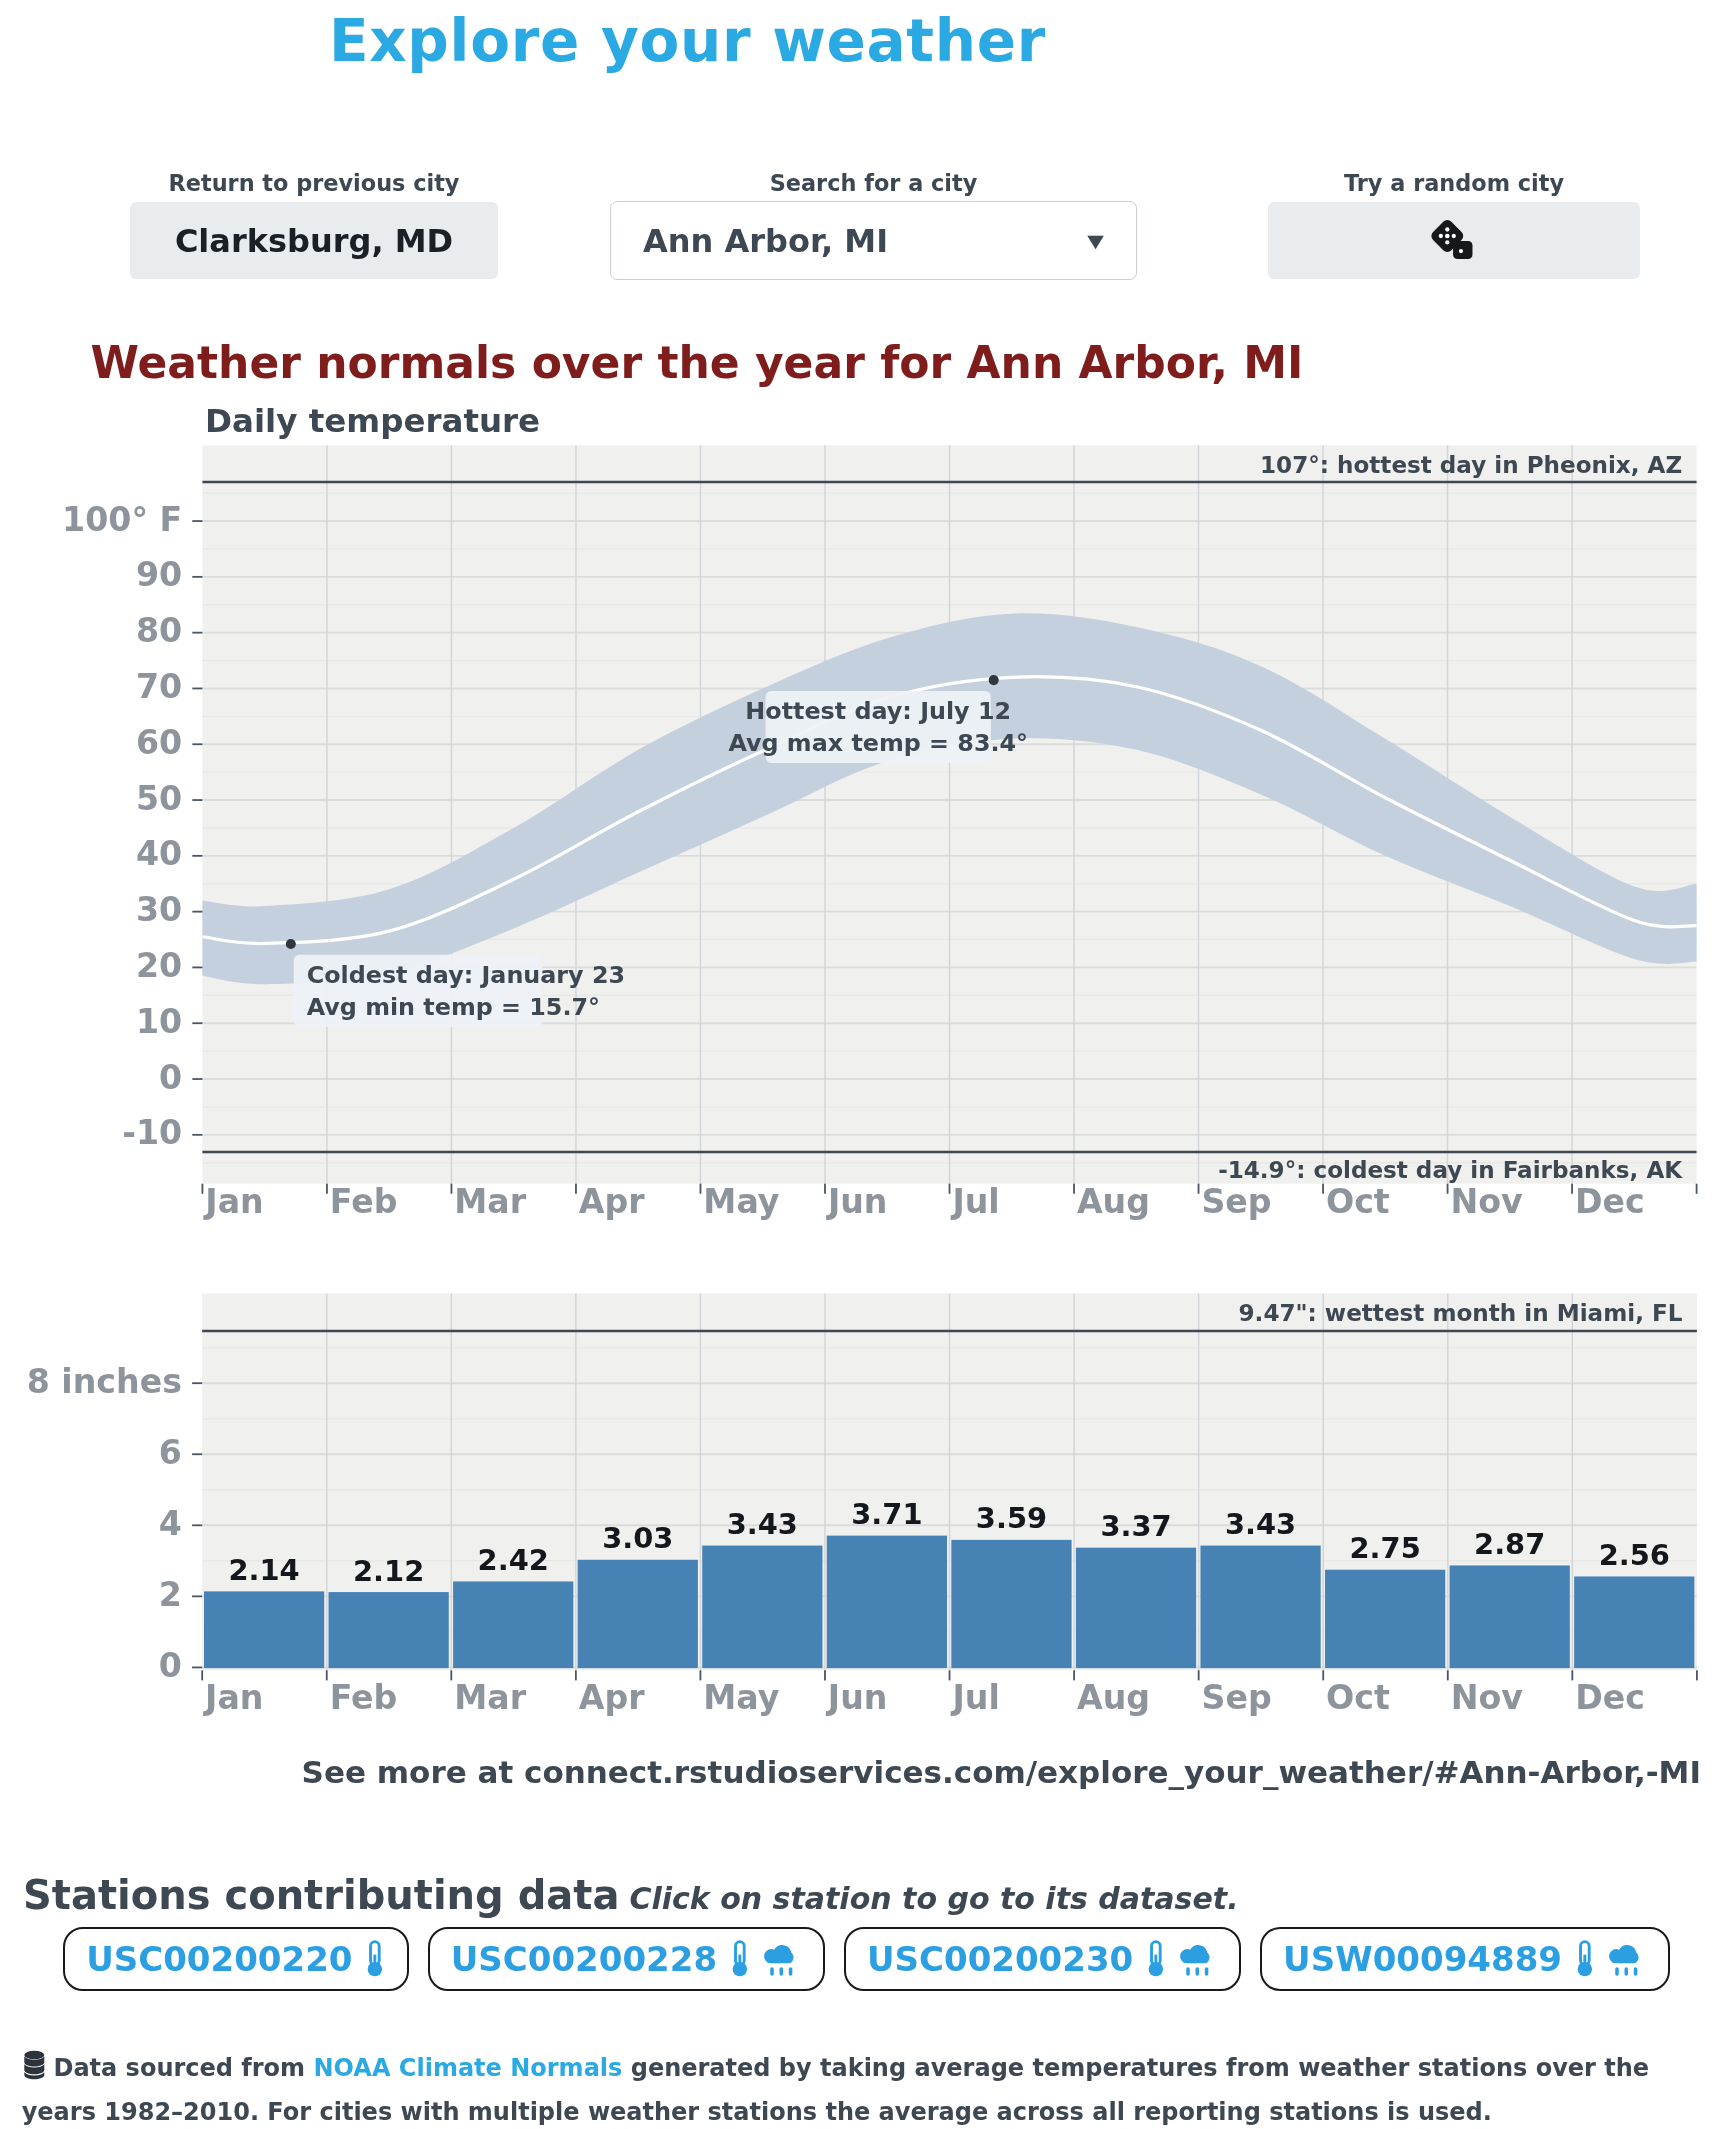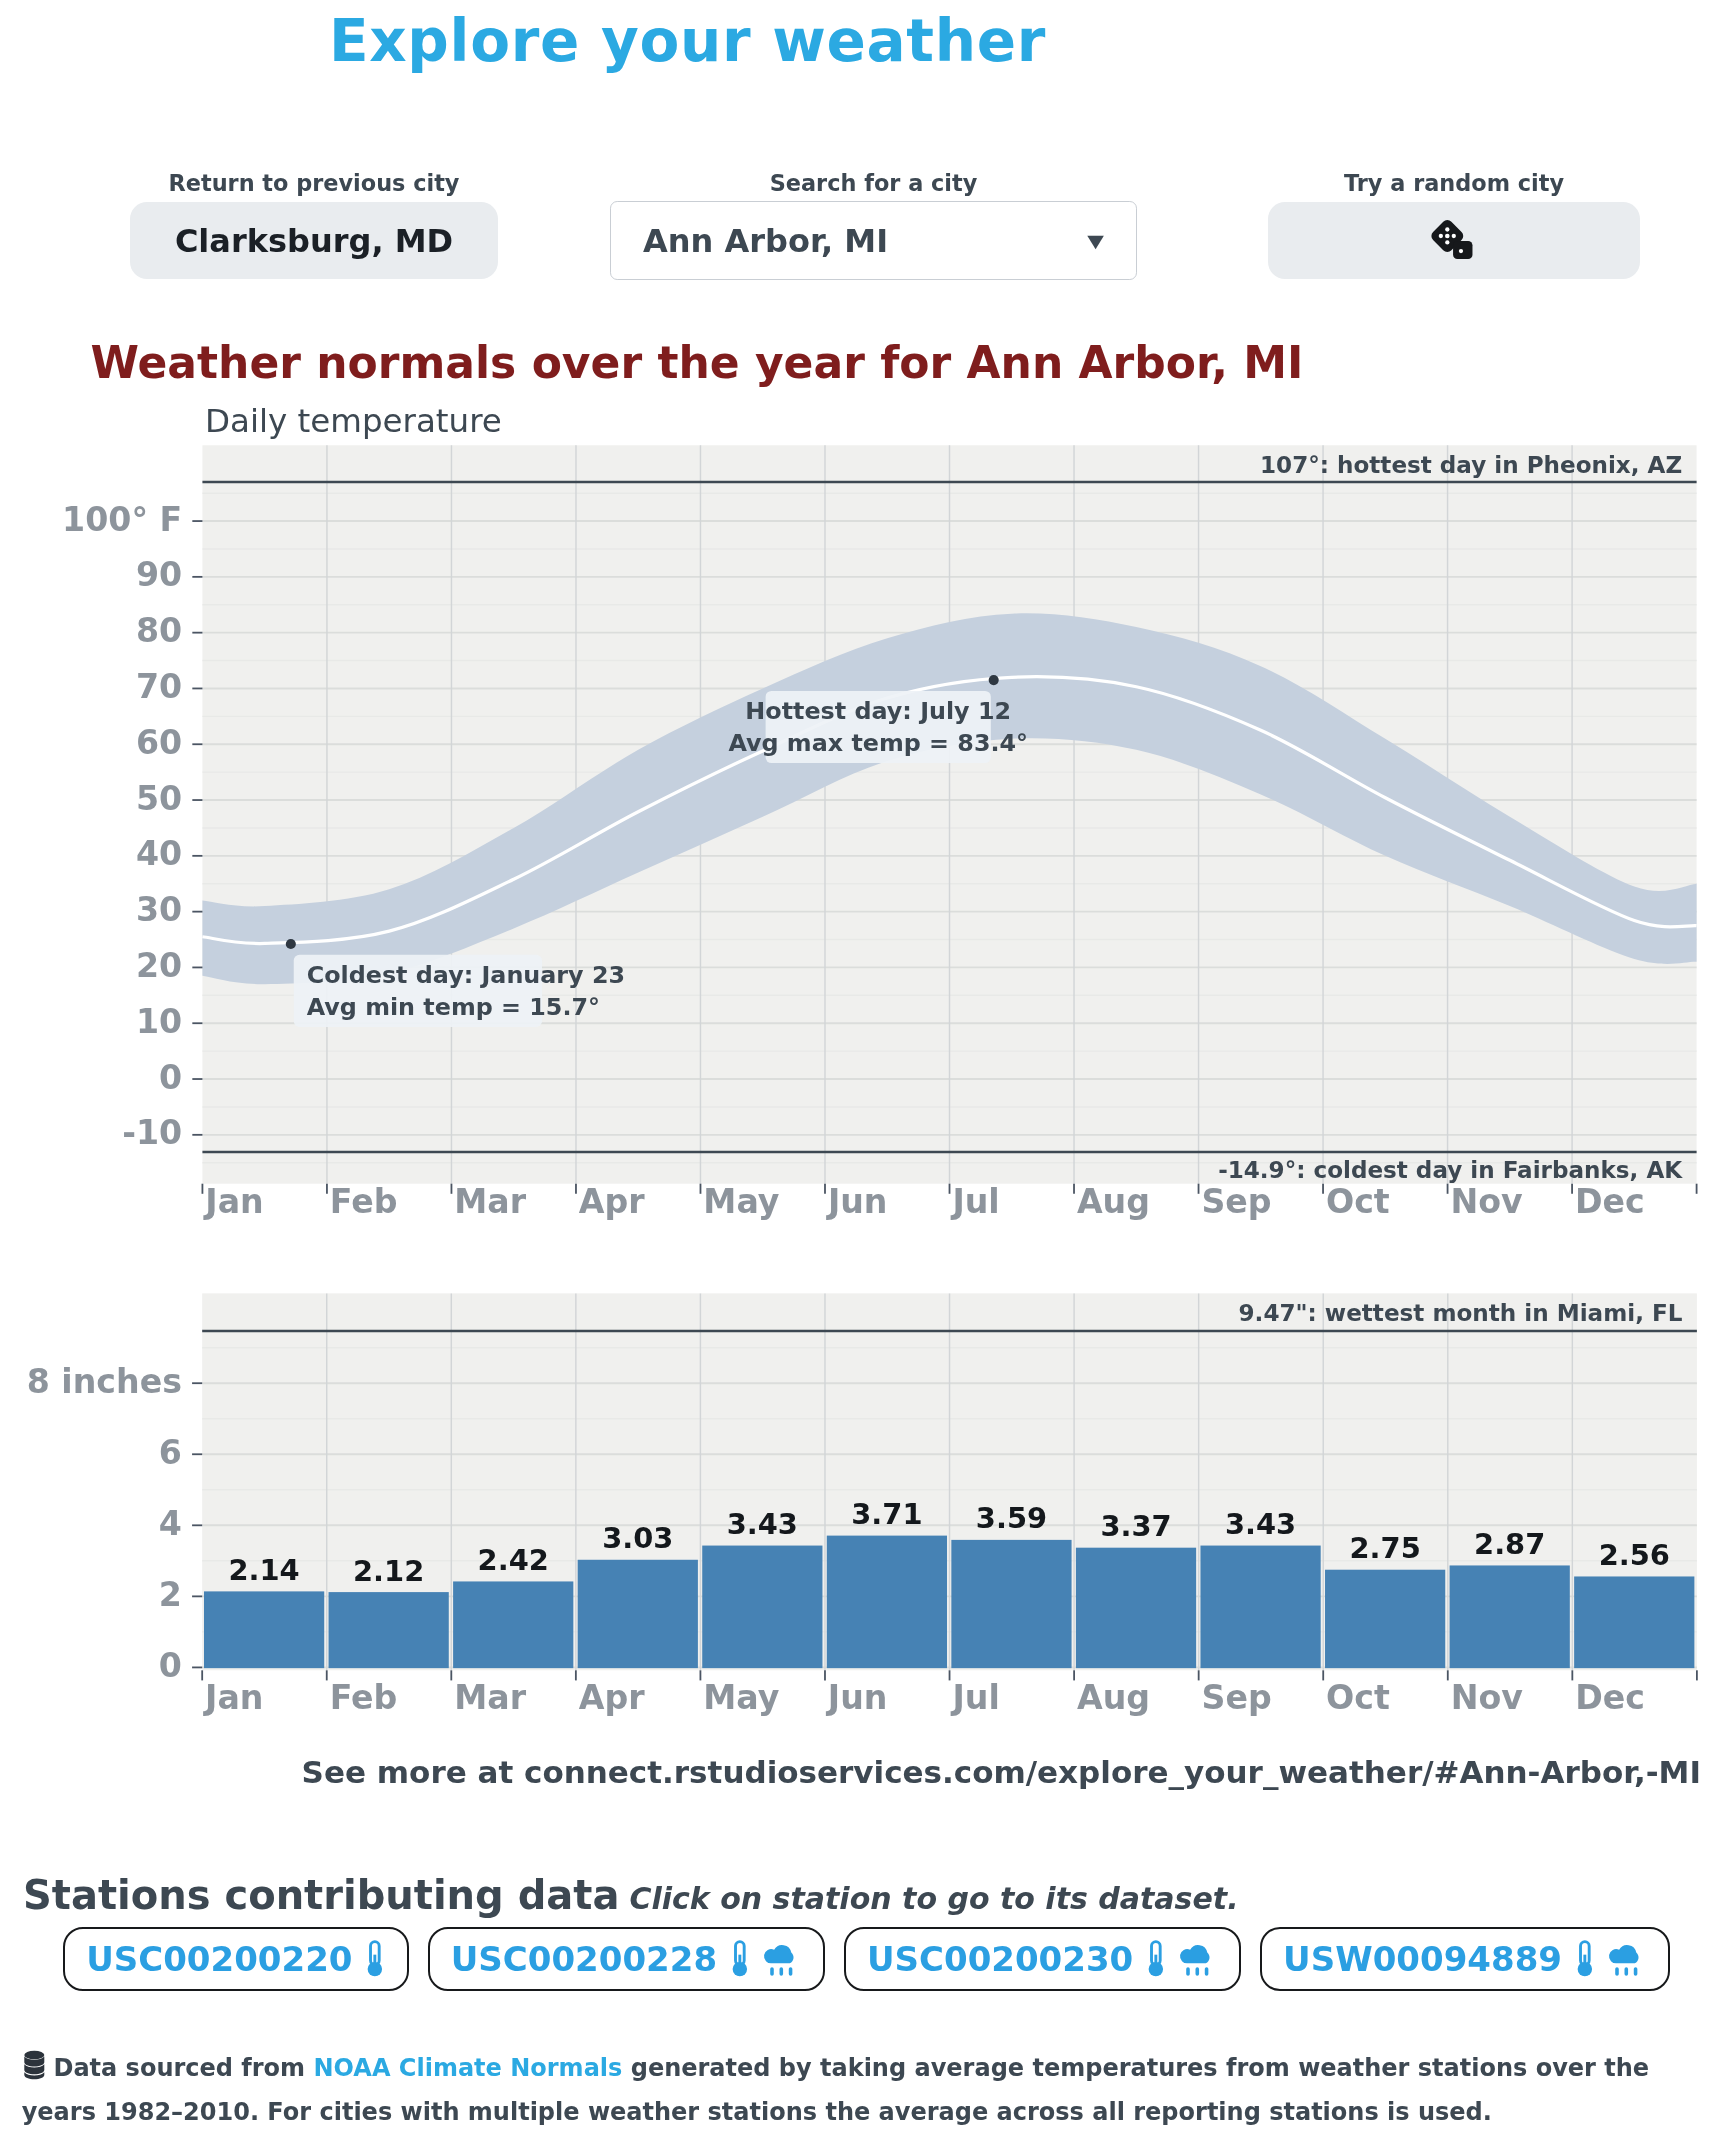--- a/index.html
+++ b/index.html
@@ -5,31 +5,31 @@
   * { margin:0; padding:0; box-sizing:border-box; }
   html,body { width:1733px; height:2129px; background:#ffffff;
     font-family:"DejaVu Sans", sans-serif; color:#3d4852; overflow:hidden; }
   .abs { position:absolute; }
   #stage { position:relative; width:1733px; height:2129px; }
 
   #page-title { left:0; top:7.2px; width:1375px; text-align:center;
     font-size:58px; font-weight:700; color:#2ba9e2; letter-spacing:0.7px; }
 
   .ctl-label { top:170px; text-align:center; font-size:22.4px; font-weight:700; color:#3d4852; }
-  .btn { top:202px; height:77px; background:#e9ecef; border-radius:17px;
+  .btn { top:202px; height:77px; background:#e9ecef; border-radius:6px;
     display:flex; align-items:center; justify-content:center; cursor:pointer; }
   .btn-text { font-size:32px; font-weight:700; color:#1b2026; }
   .select { top:201px; height:79px; background:#ffffff; border:1.4px solid #c9ced4;
     border-radius:7.2px; display:flex; align-items:center; cursor:pointer; }
   .select-value { font-size:32px; font-weight:700; color:#3d4852; padding-left:32px; flex:1; }
   .caret { font-size:21.7px; color:#3d4852; padding-right:32px; transform:scaleY(.8); }
 
   #section-title { left:0; top:337px; width:1394px; text-align:center;
     font-size:44px; font-weight:700; color:#7f1d1d; }
-  .chart-title { font-size:32.5px; font-weight:400; color:#3d4852; }
+  .chart-title { font-size:32.5px; font-weight:700; color:#3d4852; }
 
   #caption { top:1754px; right:32px; font-size:31px; font-weight:700; color:#3d4852; }
 
   #stations-head { left:23px; top:1872px; width:1690px; }
   #stations-head .big { font-size:40px; font-weight:700; color:#3d4852; }
   #stations-head .note { font-size:30px; font-weight:700; font-style:italic; color:#3d4852; padding-left:10px; }
   #stations-row { left:0; top:1927px; width:1733px; display:flex; justify-content:center; gap:19px; }
   .station-btn { display:flex; align-items:center; gap:11.6px; background:#fff;
     border:2.9px solid #17191b; border-radius:20px; padding:10px 21px; cursor:pointer; }
   .station-id { font-size:34px; font-weight:700; color:#2b9fe2; }

